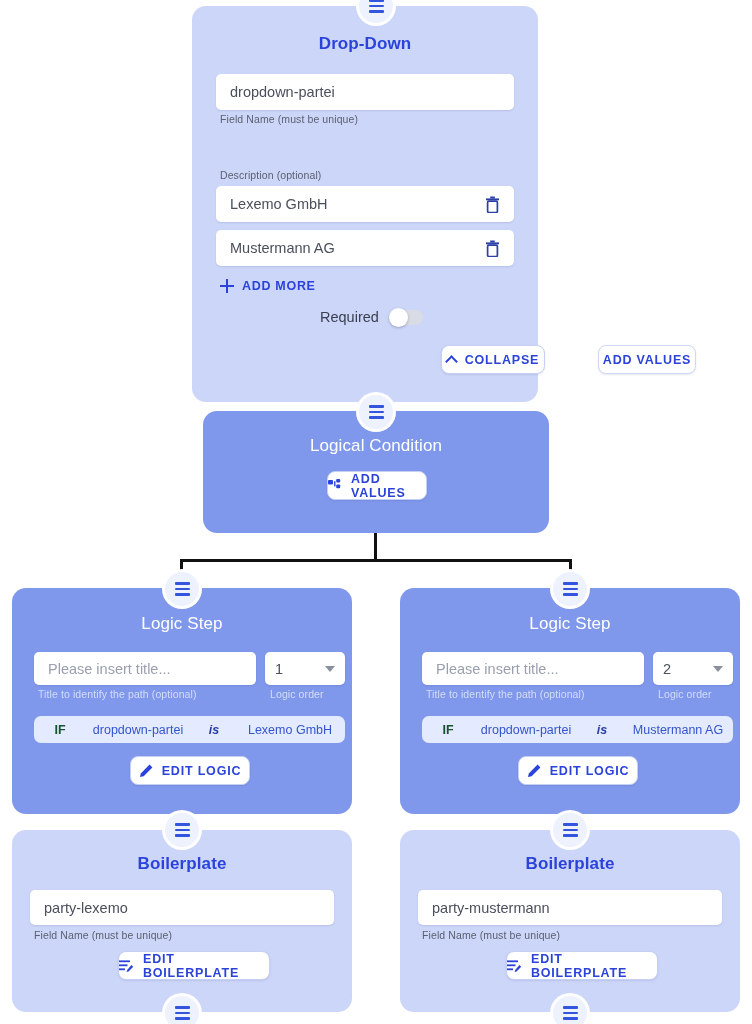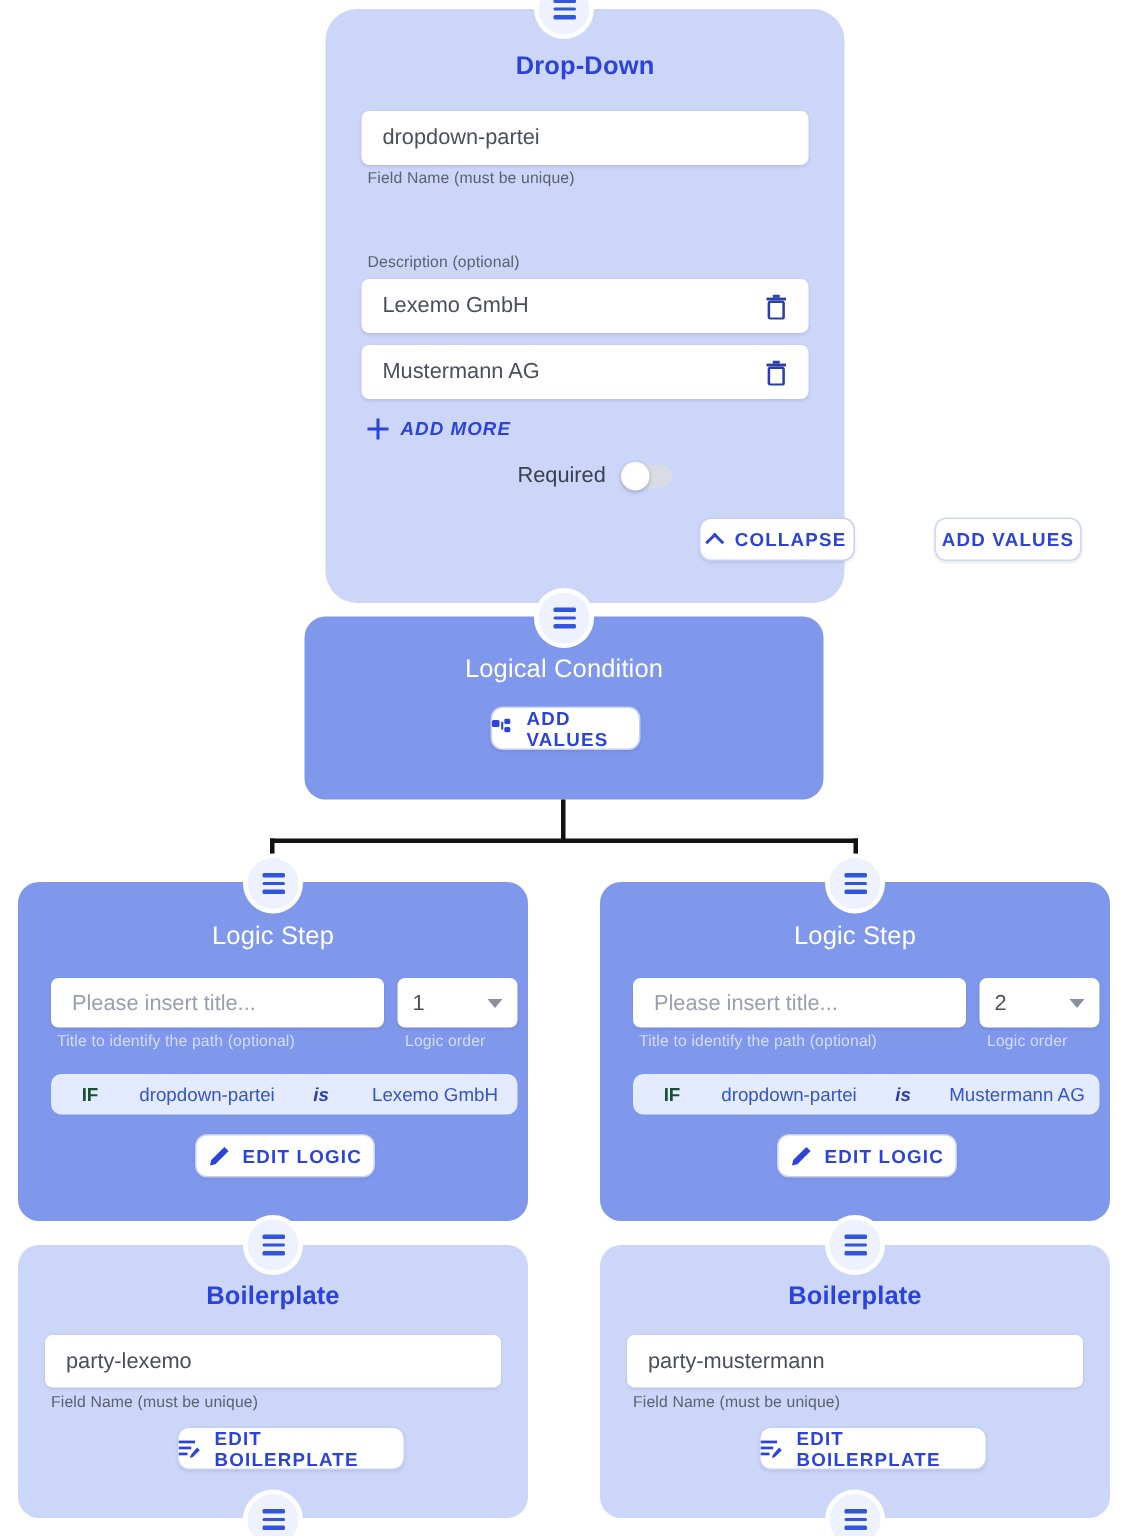--- a/index.html
+++ b/index.html
@@ -76,21 +76,20 @@
 
   
   .addmore {
     position: absolute;
     display: flex; align-items: center; gap: 8px;
     color: #2b43db;
     font-size: 12.5px;
     font-weight: 700;
     letter-spacing: .7px;
     cursor: pointer;
-    font-style: italic;
   }
   .plus {
     position: relative; width: 14px; height: 14px;
   }
   .plus::before, .plus::after {
     content: ""; position: absolute; background: #2b43db;
   }
   .plus::before { left: 0; top: 6px; width: 14px; height: 2.2px; }
   .plus::after  { top: 0; left: 6px; height: 14px; width: 2.2px; }
 
@@ -172,21 +171,21 @@
   }
   .cond .k { font-weight: 700; color: #14532d; }
   .cond .op { font-weight: 700; font-style: italic; color: #2b3fa8; }
   .cond span { text-align: center; }
 </style>
 </head>
 <body>
 
 <div id="stage">
 
-  <div class="card light" style="left:217px; top:6px; width:346px; height:396px;border-radius:21px;">
+  <div class="card light" style="left:192px; top:6px; width:346px; height:396px;">
     <div class="card-title" style="position:absolute; left:0; right:0; top:28px;">Drop-Down</div>
 
     <div class="tfield" style="left:24px; top:68px; width:298px; height:36px;">
       <span>dropdown-partei</span>
     </div>
     <div class="helper" style="left:28px; top:107px;">Field Name (must be unique)</div>
 
     <div class="helper" style="left:28px; top:163px;">Description (optional)</div>
 
     <div class="tfield" style="left:24px; top:180px; width:298px; height:36px;">

